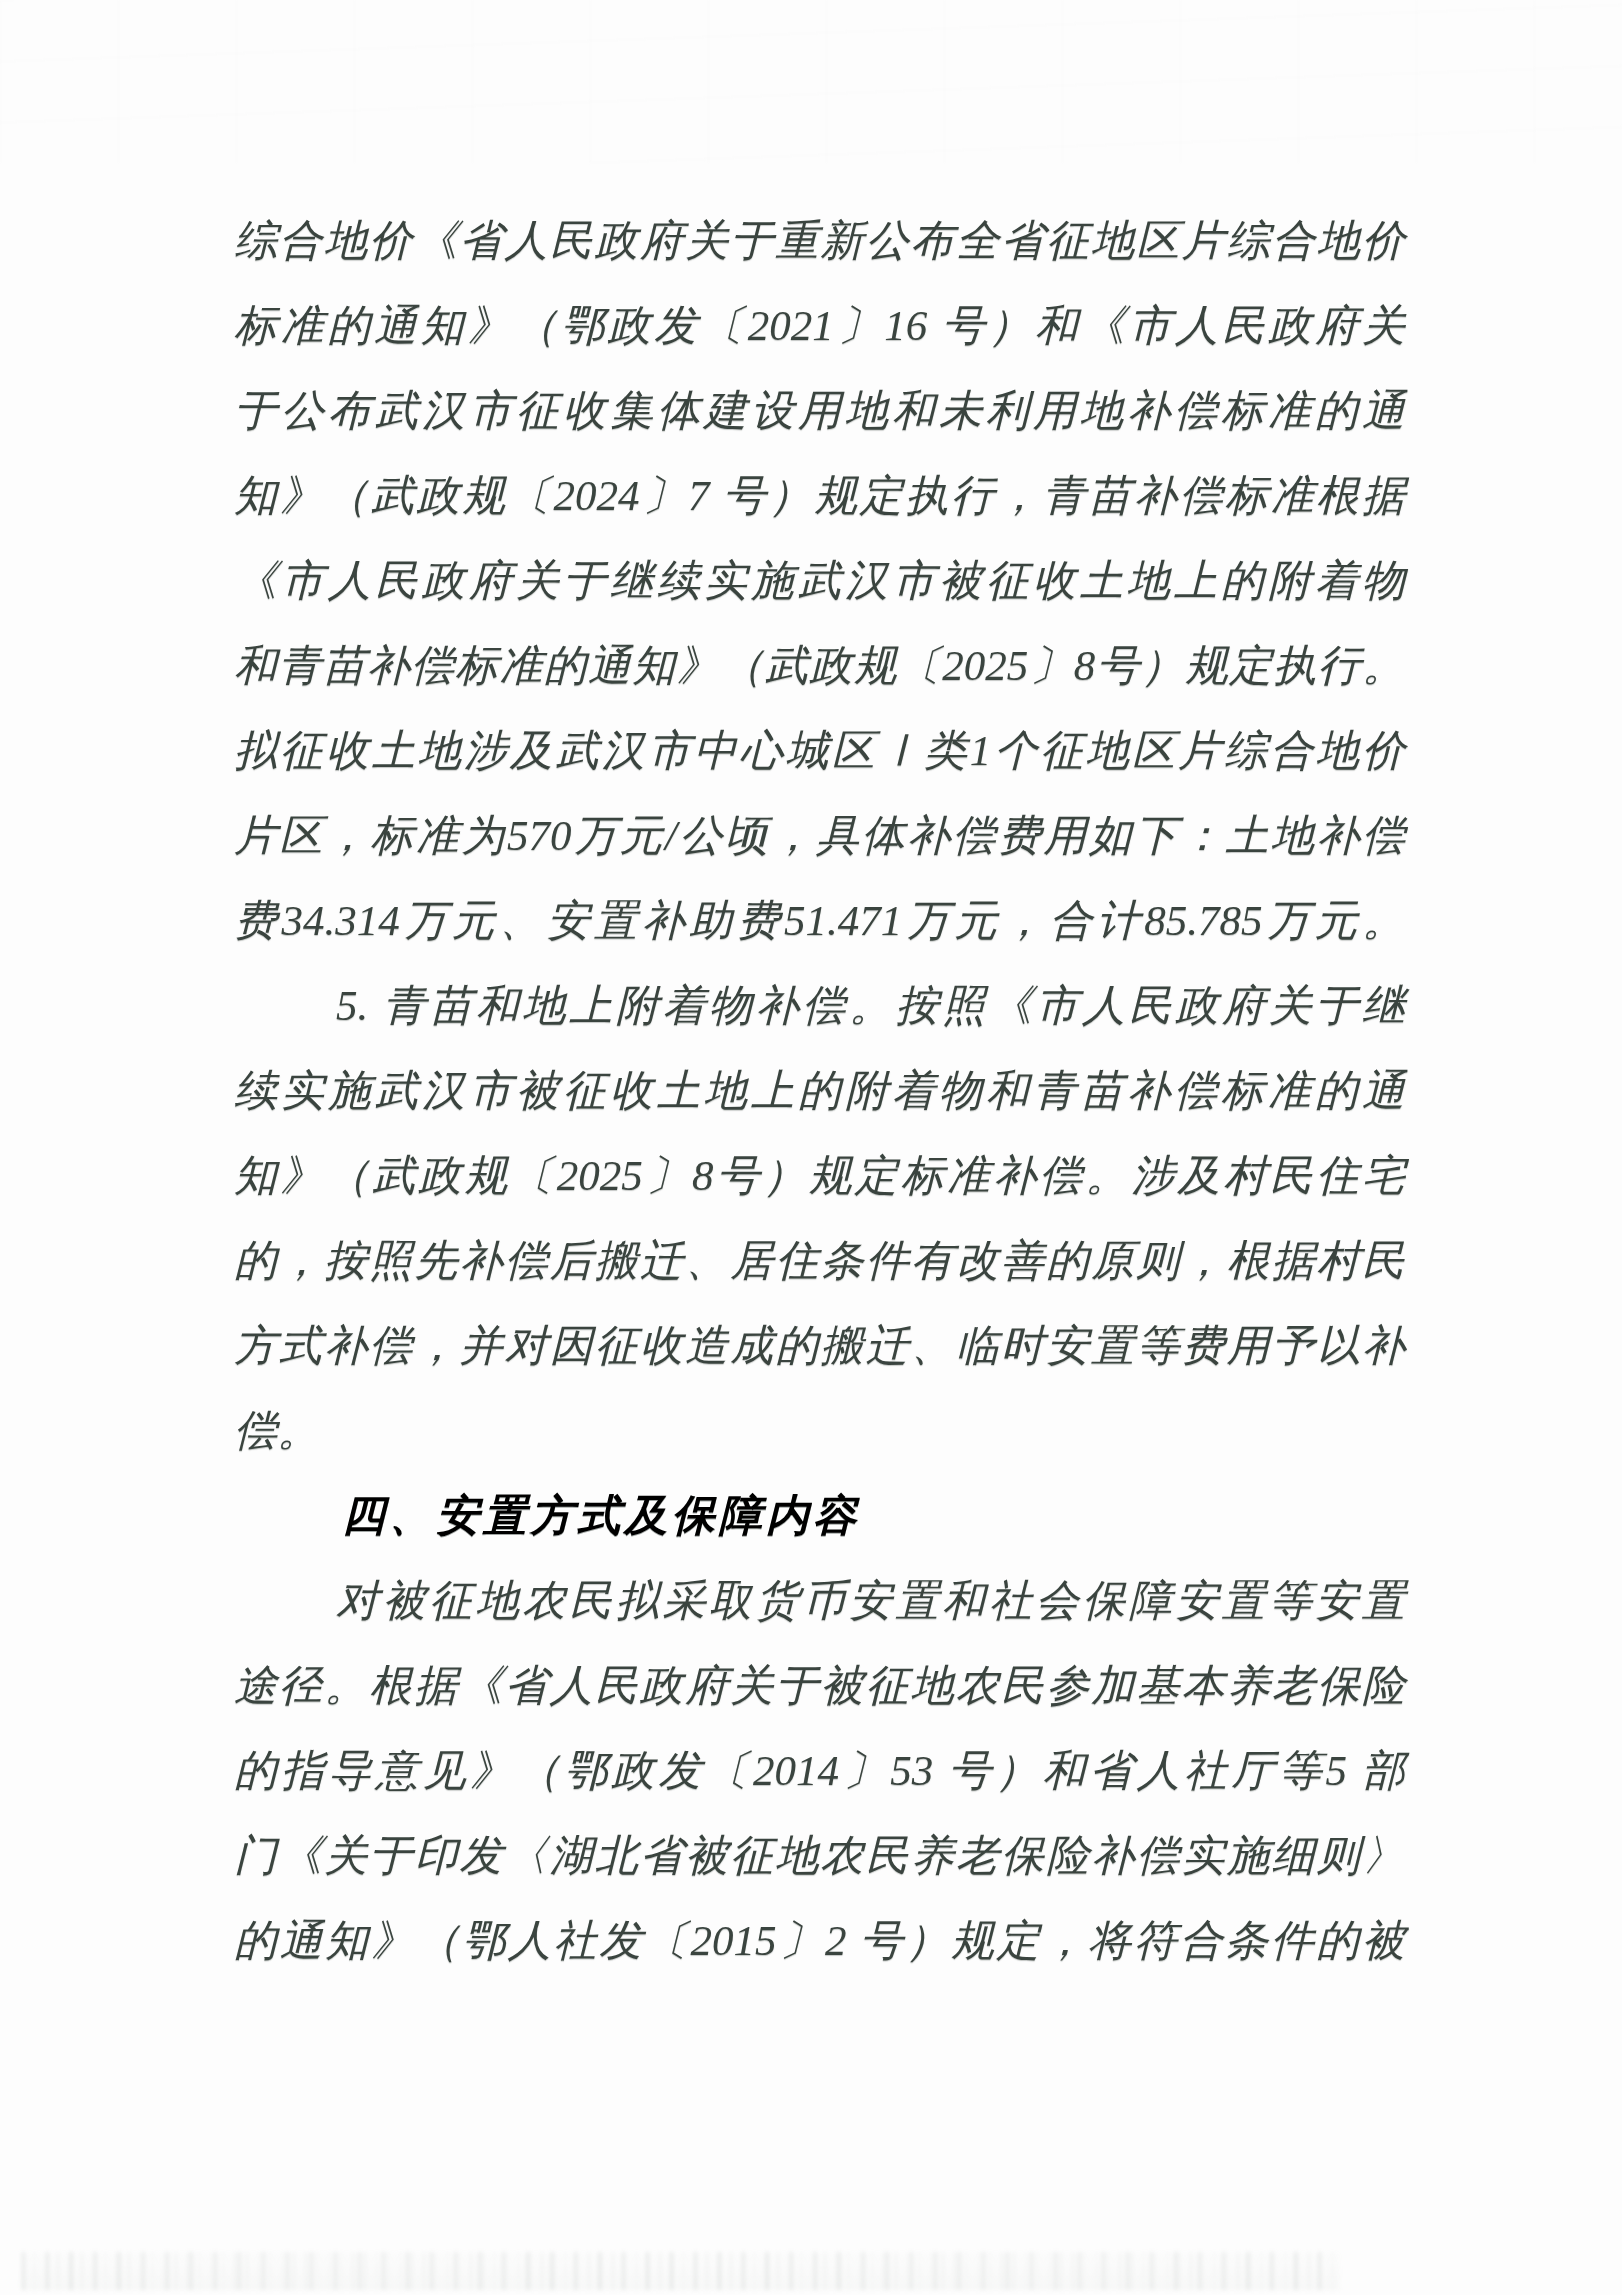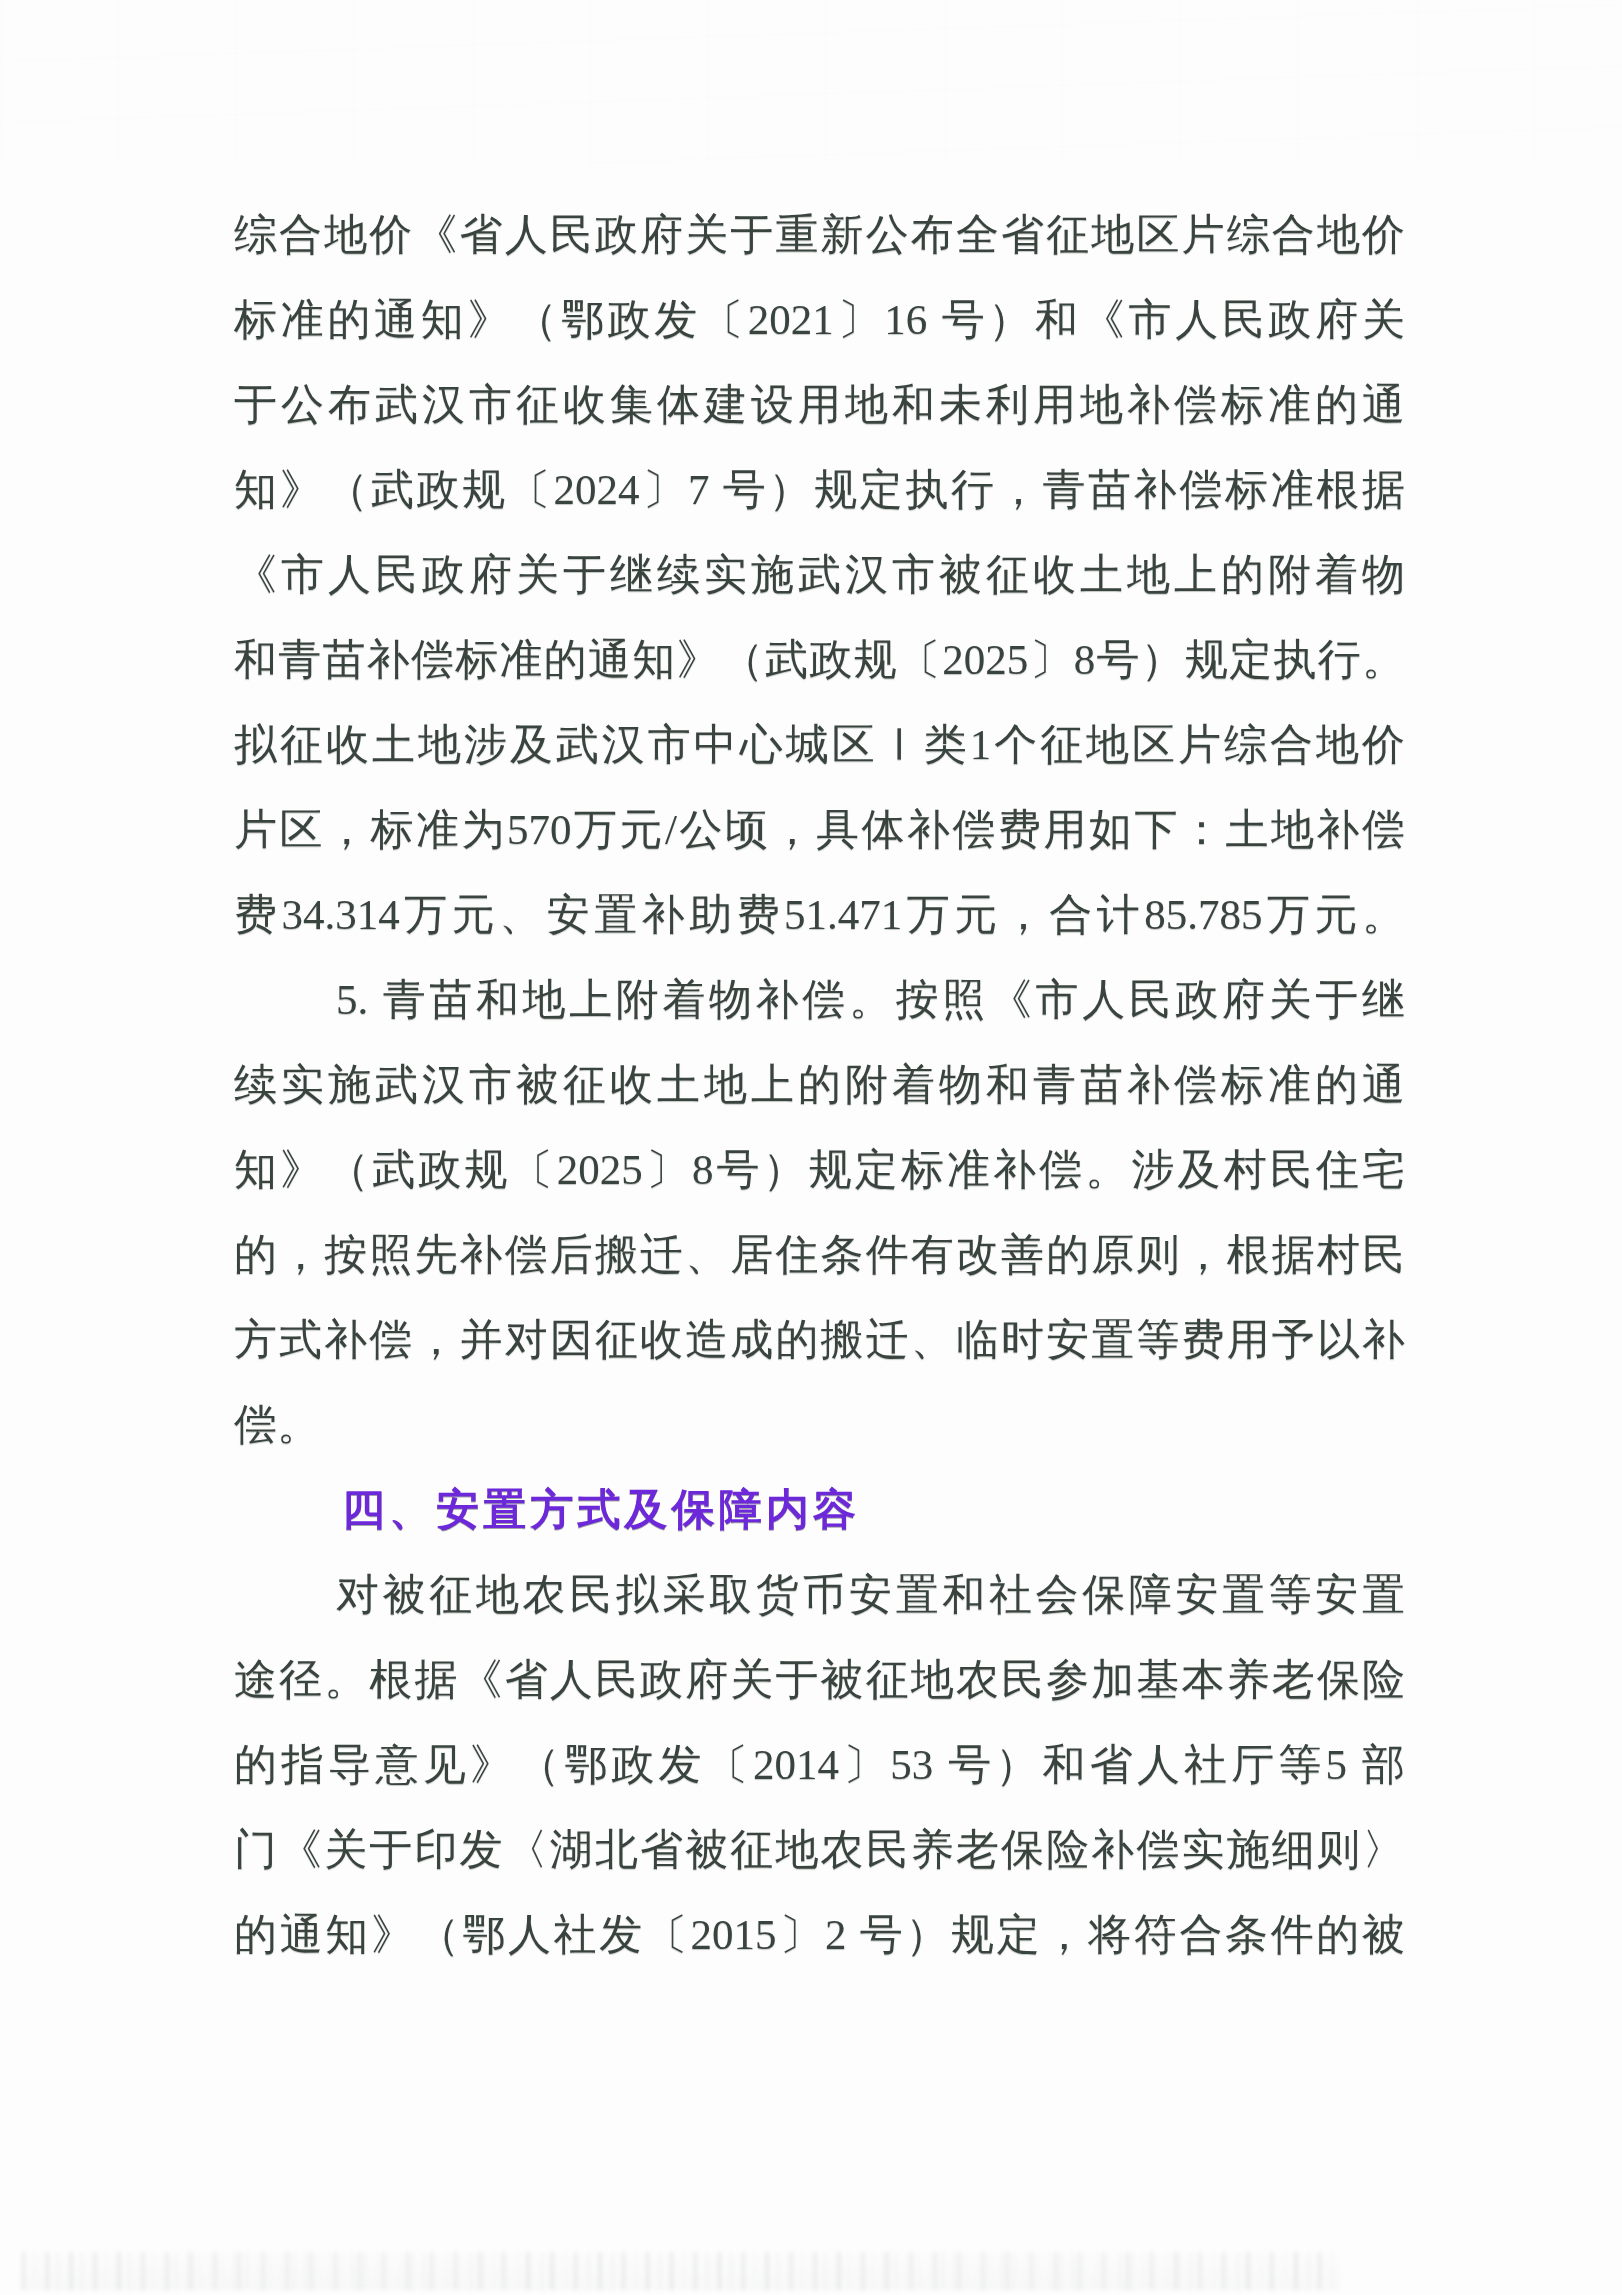--- a/index.html
+++ b/index.html
@@ -22,24 +22,25 @@
     left: 0; top: 0;
     width: 1623px; height: 163px;
     background:
       repeating-linear-gradient(90deg, rgba(190,196,192,0.06) 0 1px, rgba(190,196,192,0) 1px 118px),
       repeating-linear-gradient(178deg, rgba(190,196,192,0.05) 0 1px, rgba(190,196,192,0) 1px 61px);
     filter: blur(1px);
   }
   .textblock {
     position: absolute;
     left: 234px;
-    top: 192px;
+    top: 198px;
     width: 1171px;
     color: #3a443f;
     filter: blur(0.3px);
+    font-style: italic;
   }
   .ln {
     height: 85px;
     line-height: 85px;
     font-size: 43px;
     white-space: nowrap;
     text-align: justify;
     text-align-last: justify;
     text-justify: inter-character;
     text-shadow: 0 1px 1px rgba(62, 72, 67, 0.30);
@@ -51,21 +52,21 @@
     text-align: left;
     text-align-last: left;
   }
   .ln--heading {
     font-family: "Liberation Sans", sans-serif;
     font-weight: 700;
     letter-spacing: 4.1px;
     text-align: left;
     text-align-last: left;
     padding-left: 108px;
-    color: #6d28d9;
+    color: #000000;
     text-shadow: 0 0.5px 0.5px rgba(51, 61, 57, 0.45);
   }
   
   .bleed-artifact {
     position: absolute;
     left: 21.5px;
     top: 2252px;
     width: 1318px;
     height: 38px;
     background:

